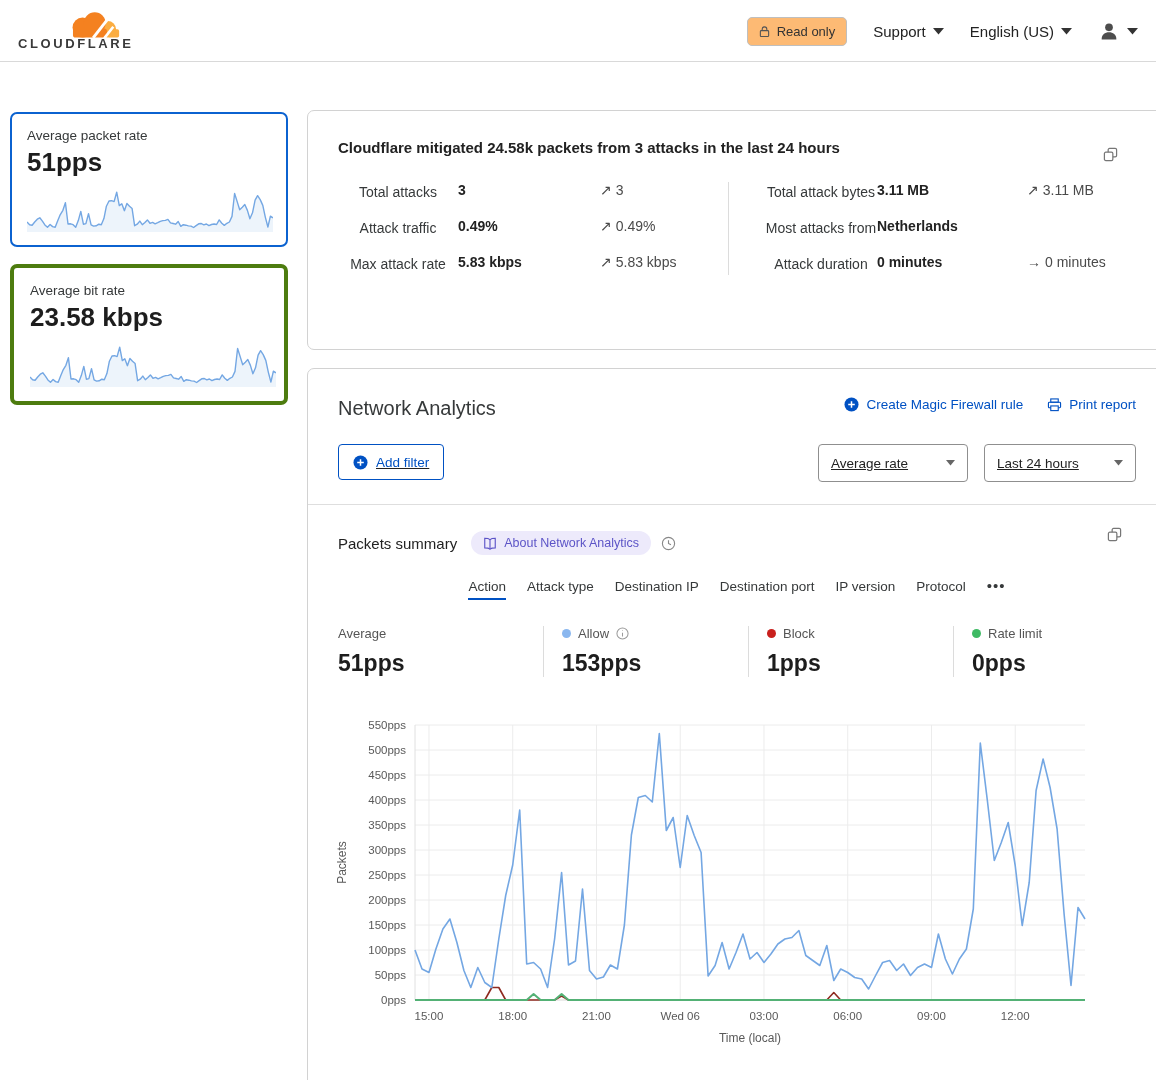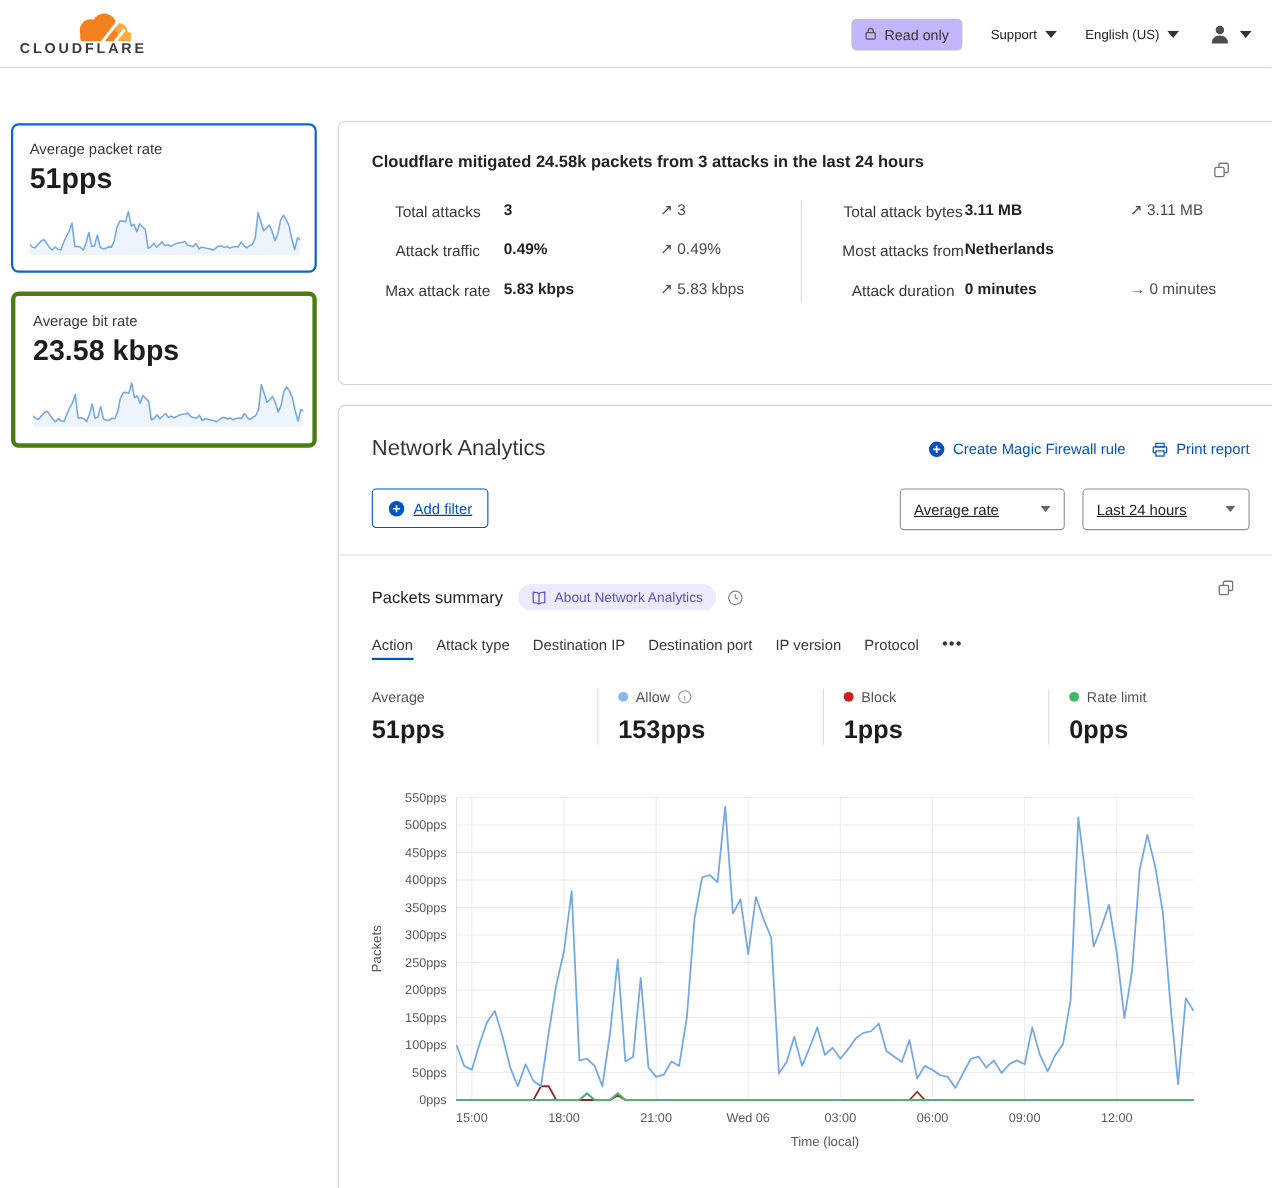--- a/index.html
+++ b/index.html
@@ -7,24 +7,24 @@
               font-family:"Liberation Sans", sans-serif; color:#222; }
 
   
   .topbar { position:absolute; top:1px; left:0; width:1156px; height:61px;
             background:#fff; border-bottom:1px solid #d9d9d9;
             display:flex; align-items:center; justify-content:space-between; padding:0 18px; }
   .logo { display:flex; flex-direction:column; align-items:flex-start; cursor:pointer; }
   .logo svg { margin-left:46px; margin-bottom:-2px; }
   .logo-text { font-size:13px; font-weight:bold; letter-spacing:2.6px; color:#3a3a3a; }
   .top-controls { display:flex; align-items:center; gap:26px; }
-  .readonly-badge { display:flex; gap:7px; background:#c4b5fd;
+  .readonly-badge { display:flex; align-items:center; gap:7px; background:#fdba74;
                     border:1px solid #bfbfbf; border-radius:5px; padding:6px 11px;
                     font-size:13px; color:#333; }
-  .top-menu { display:flex; align-items:center; gap:7px; font-size:12px; color:#222; cursor:pointer; }
+  .top-menu { display:flex; align-items:center; gap:7px; font-size:15px; color:#222; cursor:pointer; }
 
   
   .metric-col { position:absolute; left:10px; top:112px; width:278px; }
   .metric-card { border:4px solid #4d7c0f; border-radius:7px; padding:15px 16px 10px;
                  margin-bottom:17px; background:#fff; cursor:pointer; }
   .metric-card.selected { border:2px solid #0b62d0; padding:14px 15px 9px; }
   .metric-label { font-size:13.5px; color:#36393a; }
   .metric-value { font-size:26px; font-weight:600; color:#1d1d1d; margin:4px 0 8px; }
 
   
@@ -38,21 +38,21 @@
                 row-gap:15px; font-size:14px; align-content:start; }
   .stats-half.right { width:auto; border-left:1px solid #dcdcdc; padding-left:36px;
                       grid-template-columns:112px 150px auto; }
   .s-label { color:#36393a; line-height:1.5;text-align:center; }
   .s-value { font-weight:bold; color:#222; }
   .s-change { color:#4a4a4a; }
   .s-change .arr { margin-right:4px; }
 
   .network-card { position:absolute; left:307px; top:368px; width:860px; height:790px;
                   border:1px solid #d2d2d2; border-radius:7px; background:#fff; padding:28px 30px; }
-  .na-header { display:flex; justify-content:space-between; align-items:center; }
+  .na-header { display:flex; justify-content:space-between; align-items:flex-start; }
   .na-title { font-size:20px; font-weight:400; color:#36393a; }
   .na-links { display:flex; gap:24px; }
   .na-link { display:flex; align-items:center; gap:7px; font-size:13.5px; color:#0051c3; cursor:pointer; }
   .filter-row { display:flex; justify-content:space-between; margin-top:24px; height:38px;text-decoration:underline; }
   .add-filter-btn { display:inline-flex; align-items:center; gap:8px; background:#fff;
                     border:1px solid #0051c3; border-radius:4px; color:#0051c3;
                     font-size:13.5px; padding:0 14px; height:36px; cursor:pointer;
                     font-family:"Liberation Sans",sans-serif; }
   .selects { display:flex; gap:16px; }
   .select-box { display:flex; align-items:center; justify-content:space-between;
@@ -63,21 +63,21 @@
 
   .packets-section { position:relative; padding-top:26px; }
   .packets-head { display:flex; align-items:center; }
   .packets-title { font-size:15px; font-weight:normal; color:#222;text-align:right; }
   .about-badge { display:inline-flex; align-items:center; gap:7px; margin-left:14px;
                  background:#edeafb; color:#5c54c7; font-size:12.5px;
                  border-radius:12px; padding:5px 12px; cursor:pointer; }
   .clock-wrap { margin-left:10px; display:flex; cursor:pointer; }
   .packets-section .copy-btn { top:22px; right:14px; }
 
-  .tabs { display:flex; gap:21px; margin-top:22px; align-items:flex-end; }
+  .tabs { display:flex; gap:21px; margin-top:22px; align-items:flex-end;justify-content:center; }
   .tab { font-size:13.5px; color:#36393a; padding-bottom:6px; cursor:pointer; }
   .tab.active { border-bottom:2px solid #0051c3; padding-bottom:4px; }
   .tab-more { font-size:15px; color:#36393a; padding-bottom:6px; letter-spacing:1px; cursor:pointer; }
 
   .stat-cards { display:grid; grid-template-columns:205px 205px 205px 205px; margin-top:26px; }
   .stat-cell { padding-left:18px; border-left:1px solid #dcdcdc; }
   .stat-cell:first-child { padding-left:0; border-left:none; }
   .stat-head { display:flex; align-items:center; gap:7px; font-size:13px; color:#555; }
   .dot { width:9px; height:9px; border-radius:50%; display:inline-block; }
   .stat-value { font-size:23px; font-weight:600; color:#1d1d1d; margin-top:9px; }

